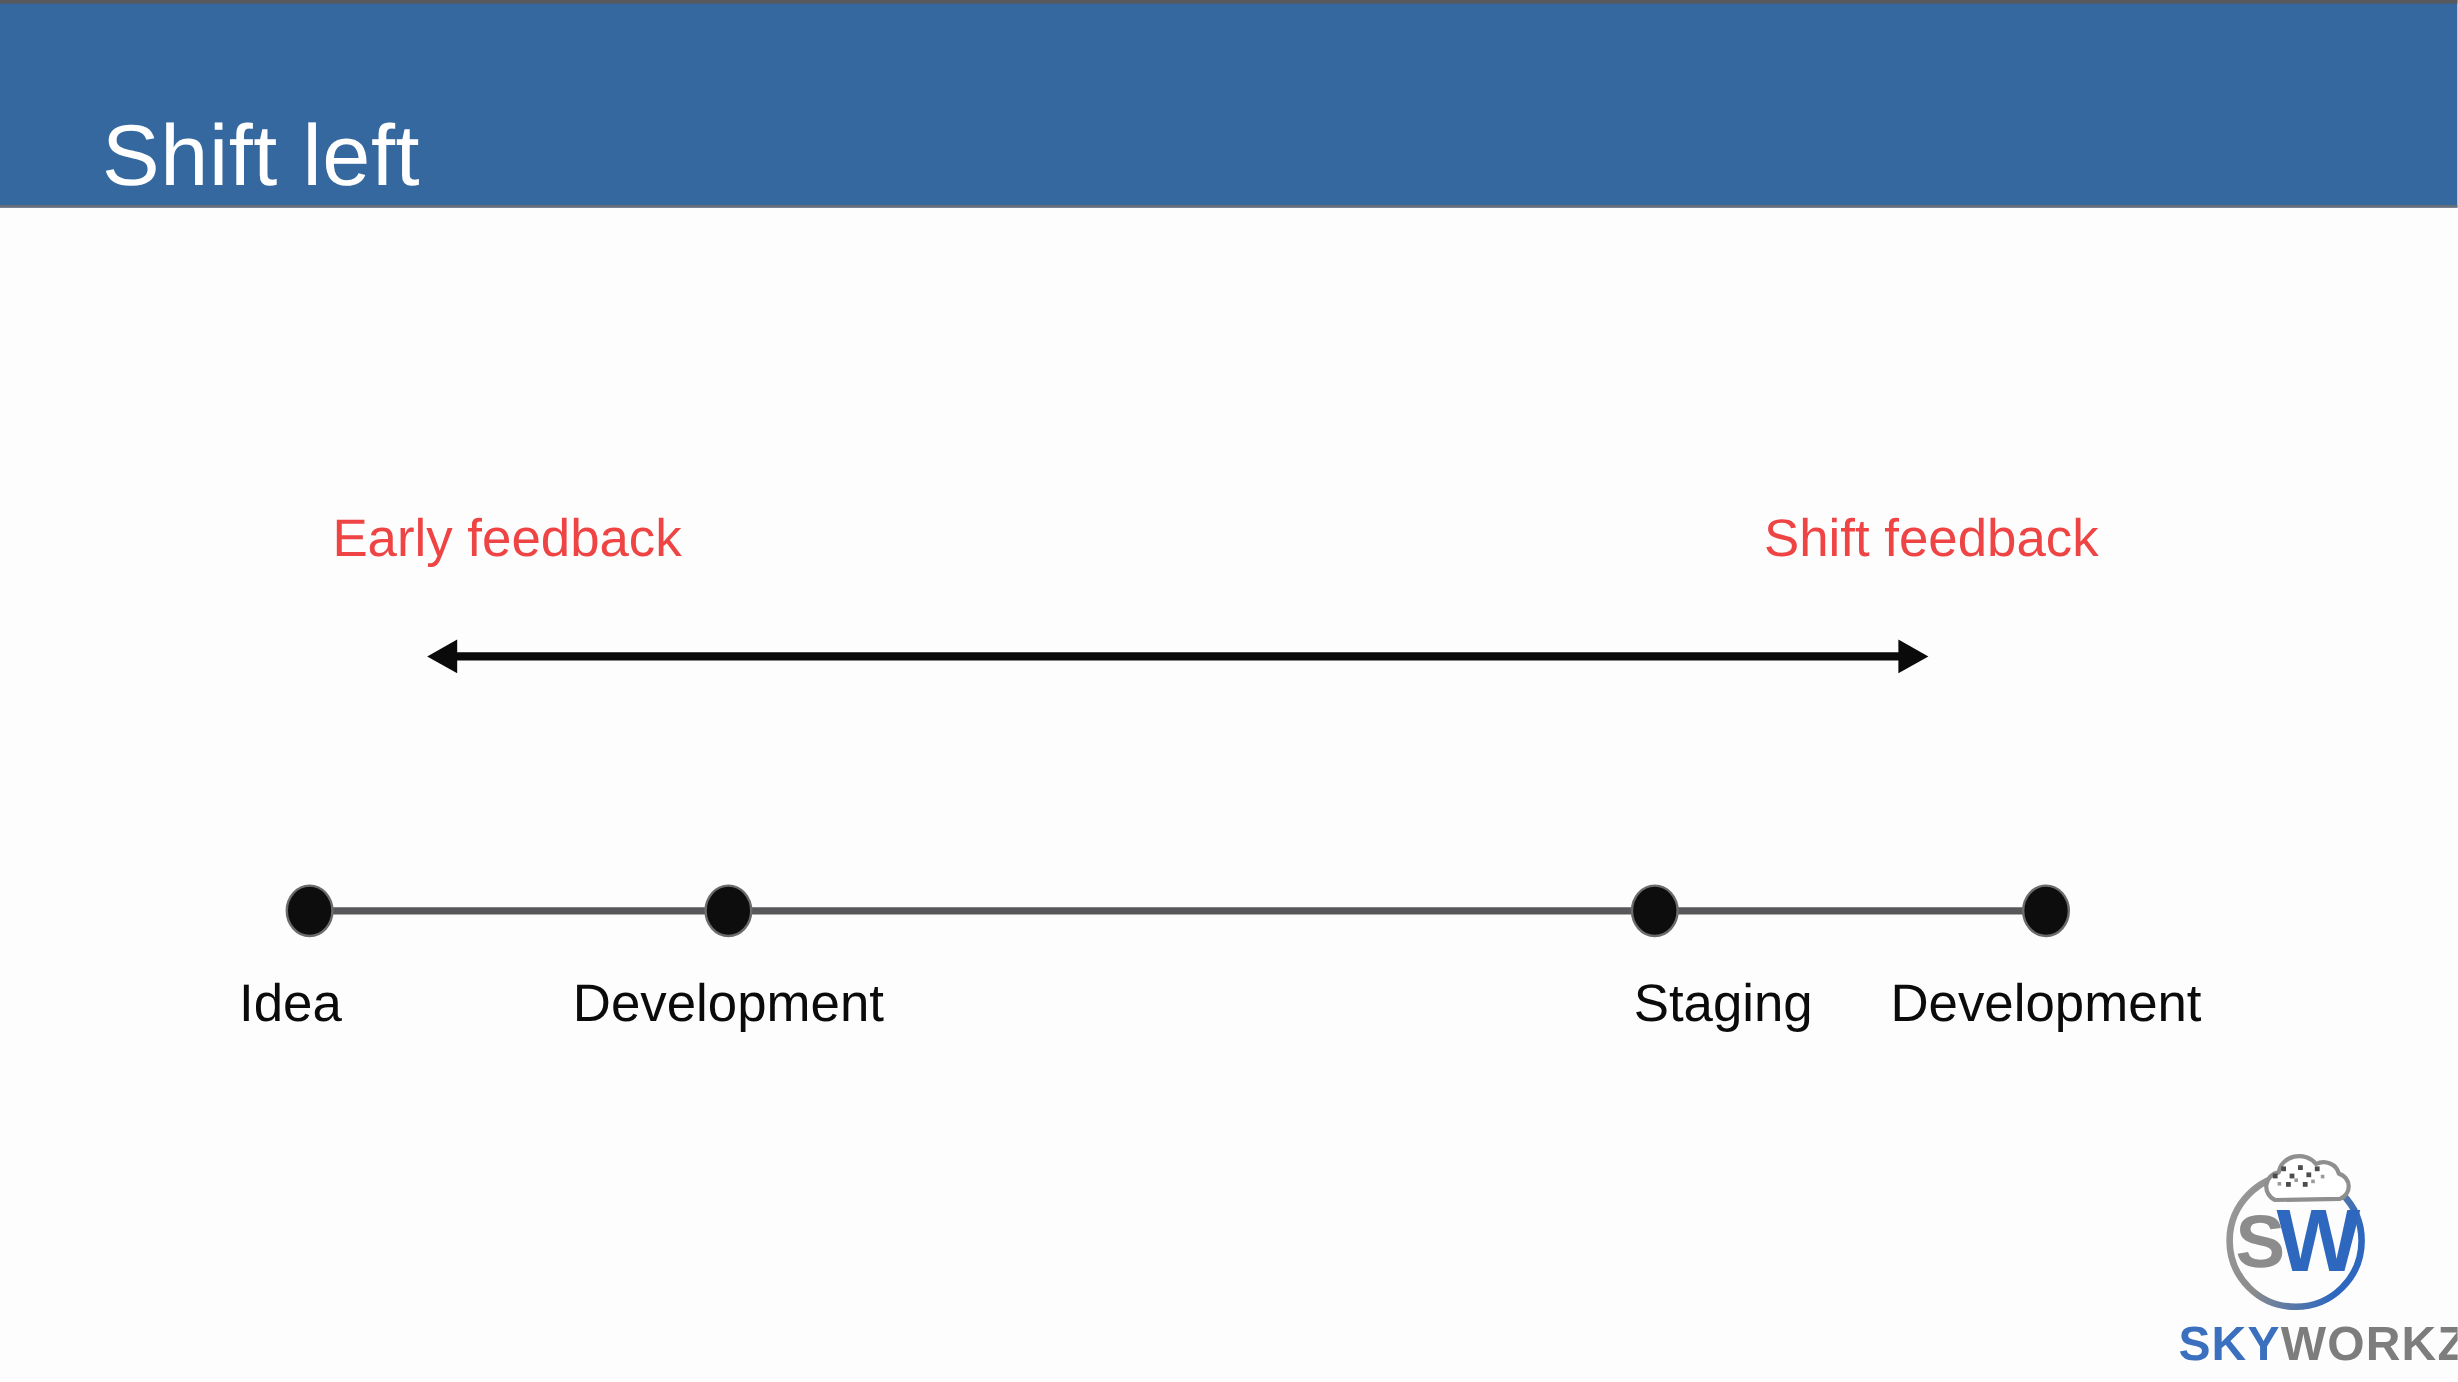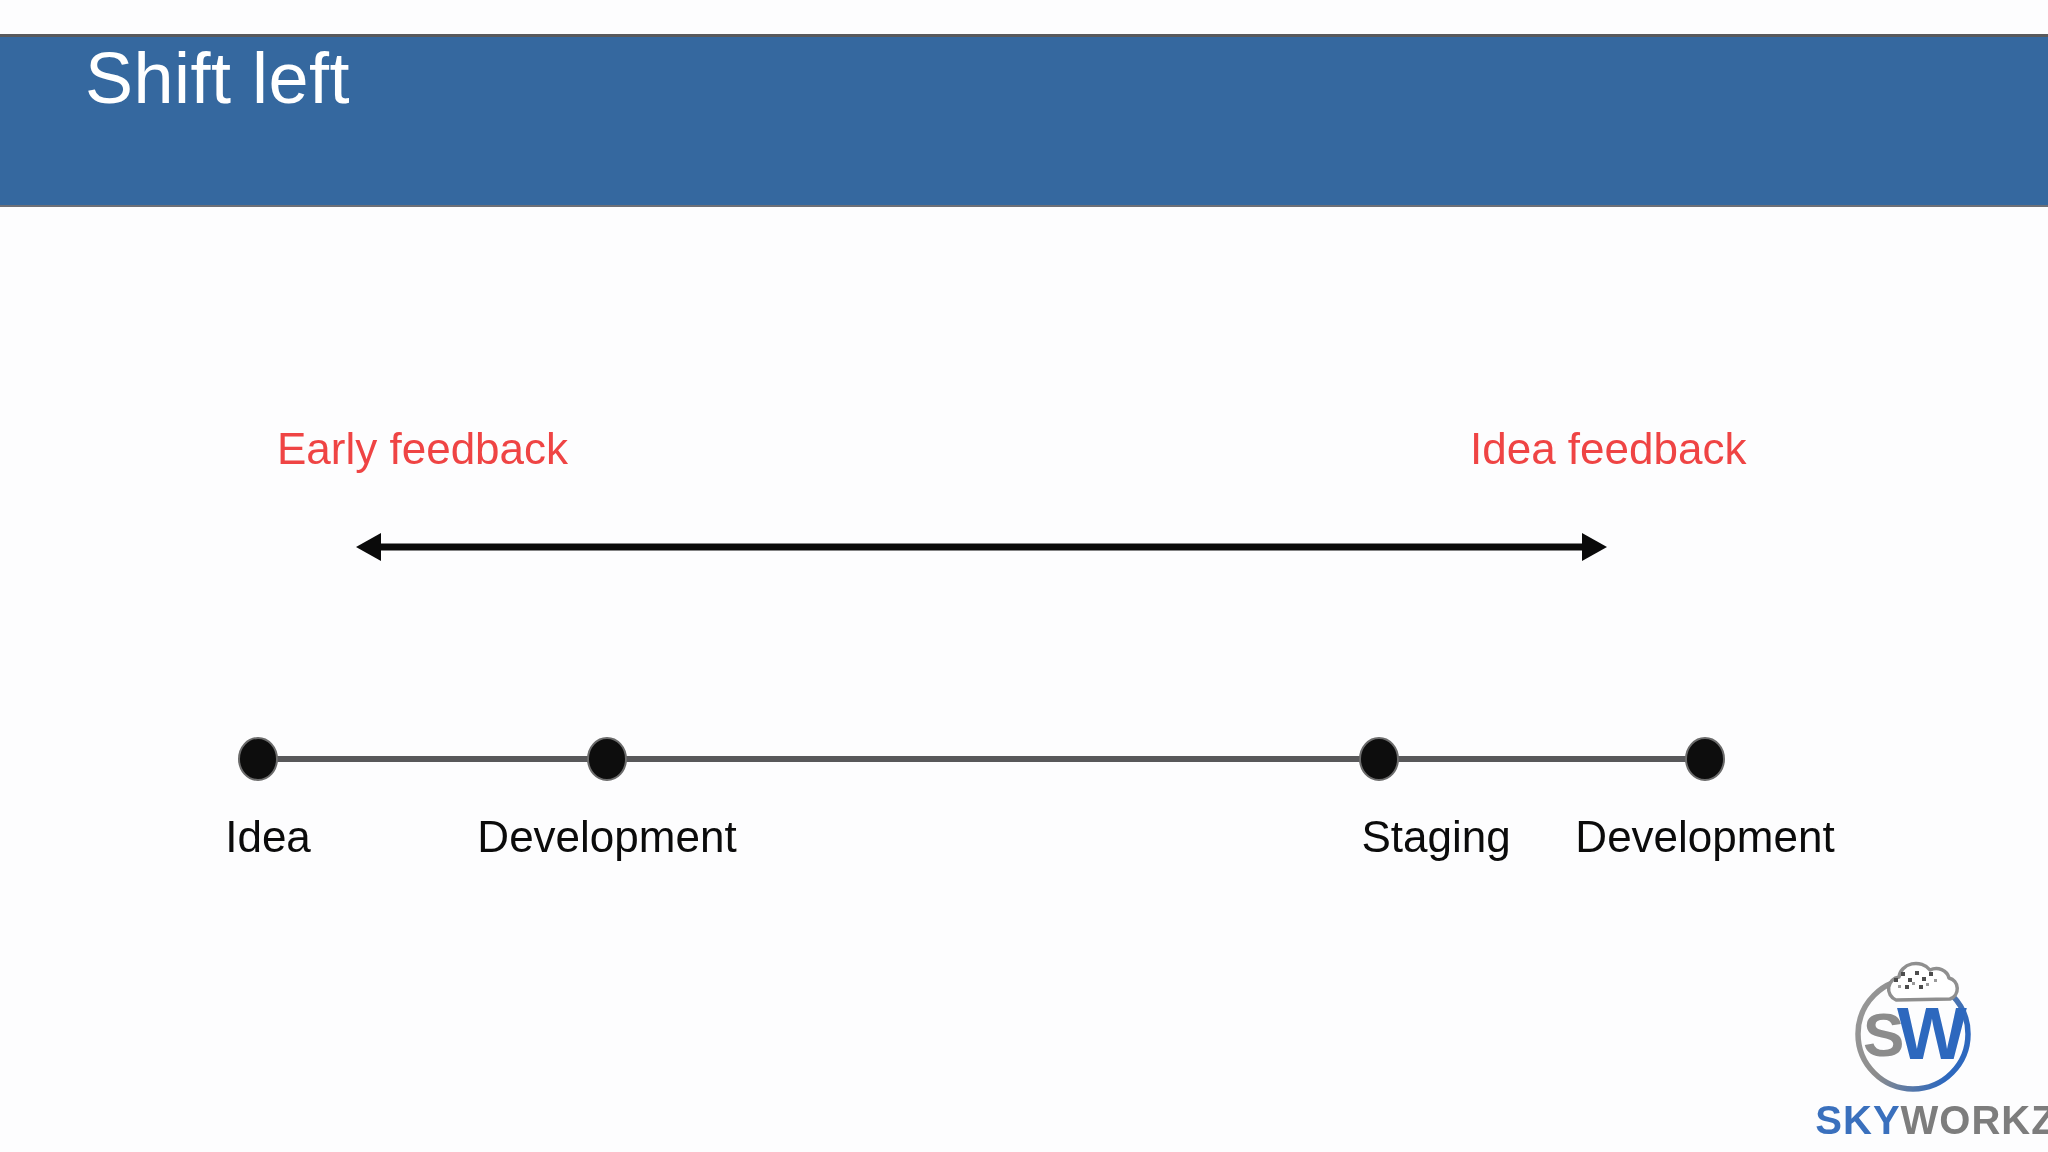--- a/index.html
+++ b/index.html
@@ -10,21 +10,21 @@
     font-family:"Liberation Sans","DejaVu Sans",sans-serif;
     color:#0b0b0b;
   }
   
   .header{
     position:absolute;left:0;top:0;width:2048px;height:173px;
     background:#35689F;
     border-top:3px solid #58595c;
     border-bottom:2px solid #6e7077;
     box-sizing:border-box;
-    display:flex;align-items:flex-start;margin-top:34px;
+    display:flex;align-items:flex-end;
   }
   .header .title{
     margin-left:85px;
     font-size:72px;
     color:#ffffff;
     letter-spacing:0.5px;
   }
   
   .fb-label{
     position:absolute;top:424px;
@@ -33,21 +33,21 @@
   .fb-left{left:277px;}
   .fb-right{left:1470px;}
   
   .gfx{position:absolute;left:0;top:0;}
   
   .stage-label{
     position:absolute;top:812px;
     transform:translateX(-50%);
     font-size:44px;color:#0b0b0b;white-space:nowrap;
   }
-  .stage-idea{left:268px;}
+  .stage-idea{left:242px;}
   .stage-development{left:607px;}
   .stage-staging{left:1436px;}
   .stage-production{left:1705px;}
   
   .logo{position:absolute;left:1788px;top:952px;width:260px;height:200px;}
   .logo svg{position:absolute;left:0;top:0;}
   .logo-word{
     position:absolute;left:128px;top:146px;
     transform:translateX(-50%);
     font-size:40px;font-weight:bold;letter-spacing:1px;white-space:nowrap;margin-left:20px;
@@ -56,21 +56,21 @@
   .logo-word .workz{color:#7d7d7d;}
 </style>
 </head>
 <body>
 
 <div class="header">
   <div class="title">Shift left</div>
 </div>
 
 <div class="fb-label fb-left">Early feedback</div>
-<div class="fb-label fb-right">Idea feedback</div>
+<div class="fb-label fb-right">Shift feedback</div>
 
 <svg class="gfx" width="2048" height="1152" viewBox="0 0 2048 1152">
 
   <g>
     <line x1="376" y1="547" x2="1587" y2="547" stroke="#0a0a0a" stroke-width="7"></line>
     <polygon points="356,547 381,533 381,561" fill="#0a0a0a"></polygon>
     <polygon points="1607,547 1582,533 1582,561" fill="#0a0a0a"></polygon>
   </g>
 
   <g>

